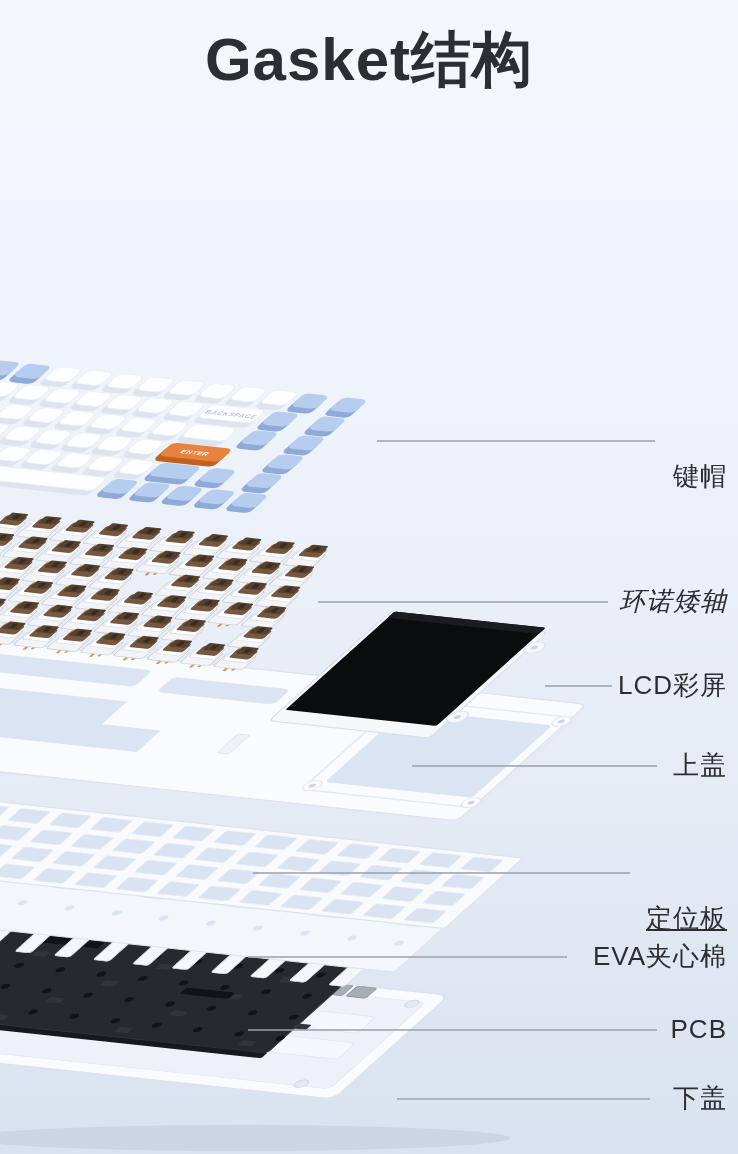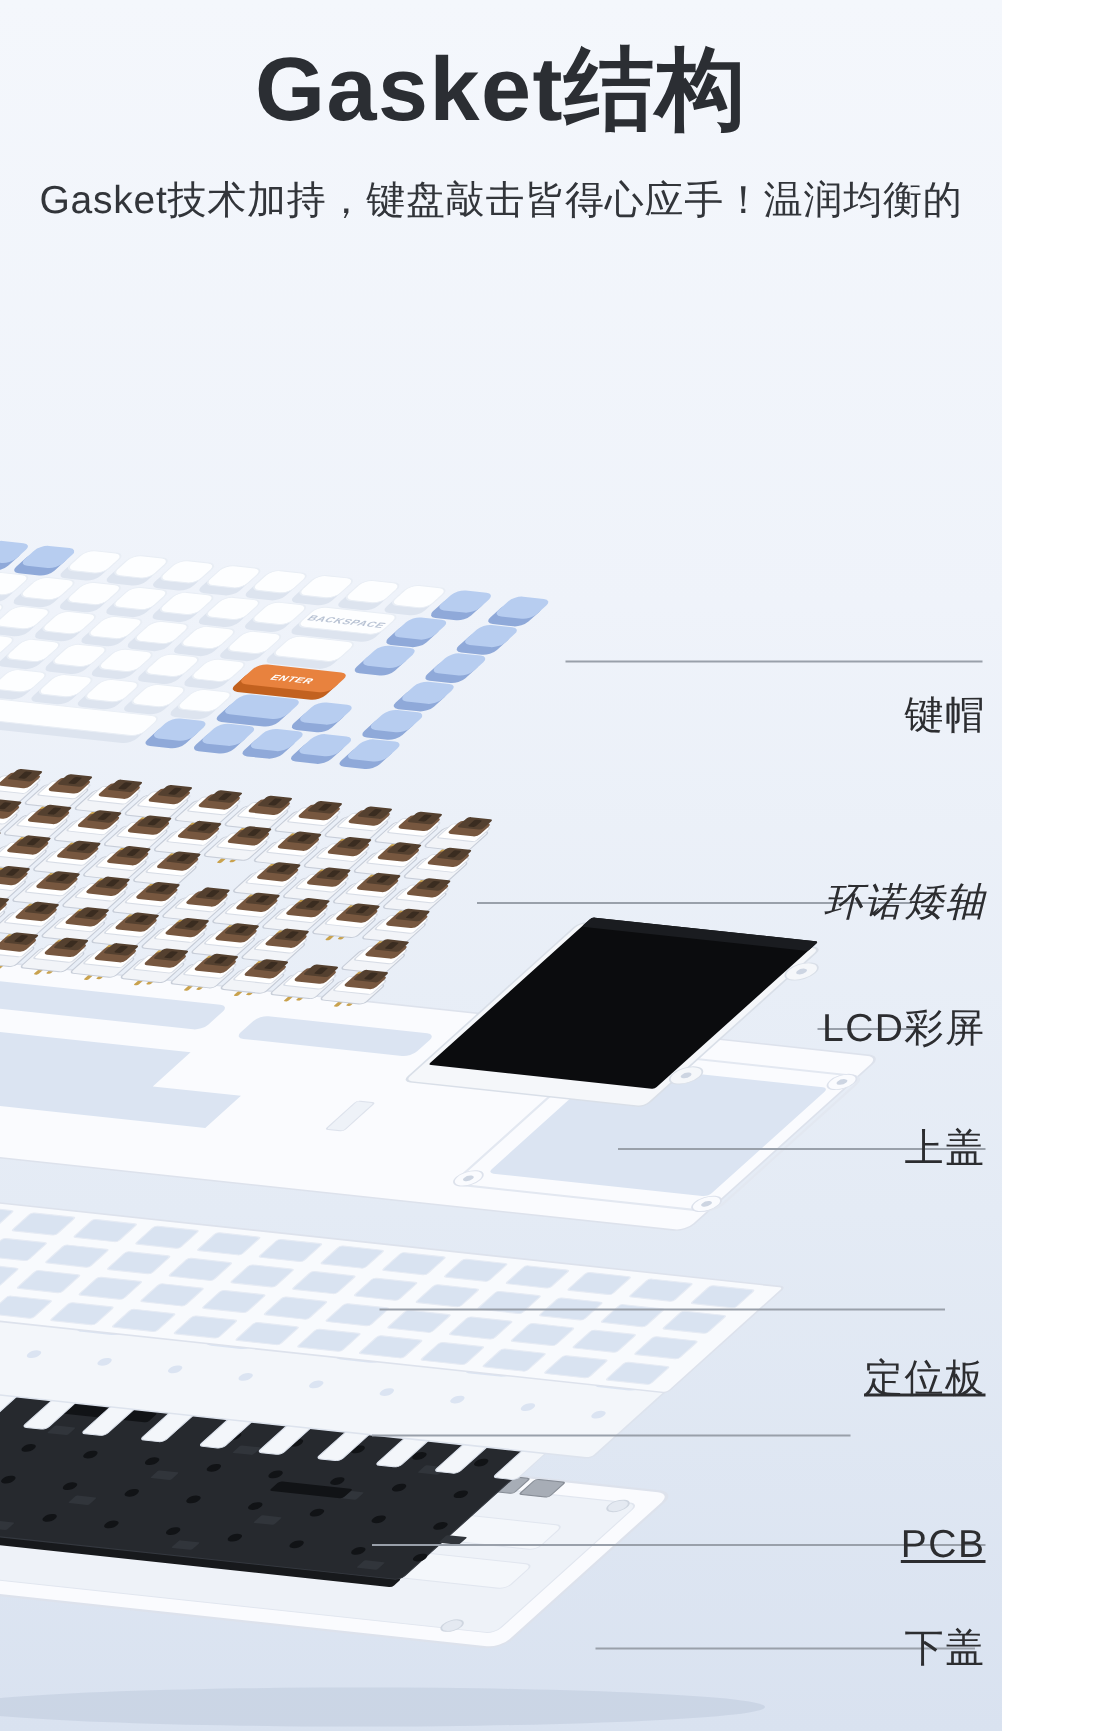--- a/index.html
+++ b/index.html
@@ -1,18 +1,18 @@
 <!DOCTYPE html>
 <html><head>
 <meta charset="utf-8">
 <style>
   html,body{margin:0;padding:0;}
   .page{
     position:relative;
-    width:668px;height:1154px;
+    width:738px;height:1154px;
     overflow:hidden;
     font-family:"Liberation Sans","DejaVu Sans",sans-serif;
     background:linear-gradient(180deg,#f4f7fc 0%,#eff3fa 35%,#e4ebf5 70%,#d9e2f0 100%);
   }
   .hdr{position:absolute;top:0;left:0;width:100%;text-align:center;}
   .title{
     margin:26px 0 0 0;
     font-size:60px;line-height:68px;font-weight:700;
     color:#2b2e33;letter-spacing:1px;
   }
@@ -28,21 +28,21 @@
     letter-spacing:1px;white-space:nowrap;font-weight:500;
   }
 </style>
 </head>
 <body>
 
 <div class="page">
 
   <div class="hdr">
     <h1 class="title">Gasket结构</h1>
-    <p class="subtitle"><span>Gasket技术加持，键盘敲击皆得心应手！温润均衡的</span><br></p>
+    <p class="subtitle"><br></p>
   </div>
 
   <svg id="dgm" class="dgm" width="738" height="1154" viewBox="0 0 738 1154">
       <ellipse cx="240" cy="1138" rx="270" ry="13" fill="rgba(140,155,185,0.18)"></ellipse>
       <g transform="matrix(0.98 0.105 -0.70 0.63 -85 938)">
         <rect x="0" y="0" width="545" height="165" rx="10" fill="#fafbfe" stroke="#dde2ec" stroke-width="2"></rect>
         <rect x="14" y="14" width="517" height="137" rx="6" fill="#eef2f8" stroke="#e1e6ef" stroke-width="1"></rect>
         <rect x="295" y="42" width="205" height="26" rx="5" fill="#f4f7fb" stroke="#e1e6ef" stroke-width="1"></rect>
         <rect x="318" y="82" width="190" height="26" rx="5" fill="#f4f7fb" stroke="#e1e6ef" stroke-width="1"></rect>
         <rect x="120" y="28" width="120" height="20" rx="4" fill="#f4f7fb" stroke="#e4e9f1" stroke-width="1"></rect>
@@ -830,16 +830,17 @@
         <line x1="248" y1="1030" x2="657" y2="1030" stroke="#99a0aa" stroke-width="1.3"></line>
         <line x1="397" y1="1099" x2="650" y2="1099" stroke="#99a0aa" stroke-width="1.3"></line>
       </g>
     </svg>
 
   <div class="layer-label" style="top: 425px; margin-top: 36px;">键帽</div>
   <div class="layer-label" style="top: 586px; font-style: italic;">环诺矮轴</div>
   <div class="layer-label" style="top: 670px; margin-left: 12px;">LCD彩屏</div>
   <div class="layer-label" style="top: 750px; margin-left: 40px;">上盖</div>
   <div class="layer-label" style="top: 903px; text-decoration: underline;">定位板</div>
-  <div class="layer-label" style="top: 1014px; text-decoration: underline;">PCB</div>
+  <div class="layer-label" style="top: 941px;">EVA夹心棉</div>
+  <div class="layer-label" style="top: 1014px;">PCB</div>
   <div class="layer-label" style="top: 1083px;">下盖</div>
 
 </div>
 
 </body></html>

